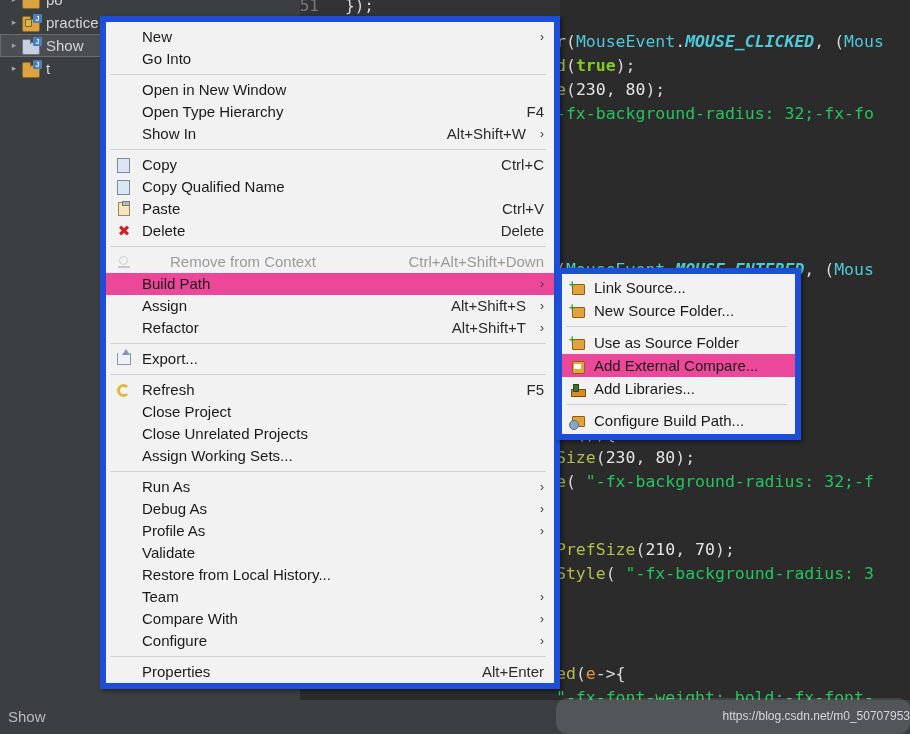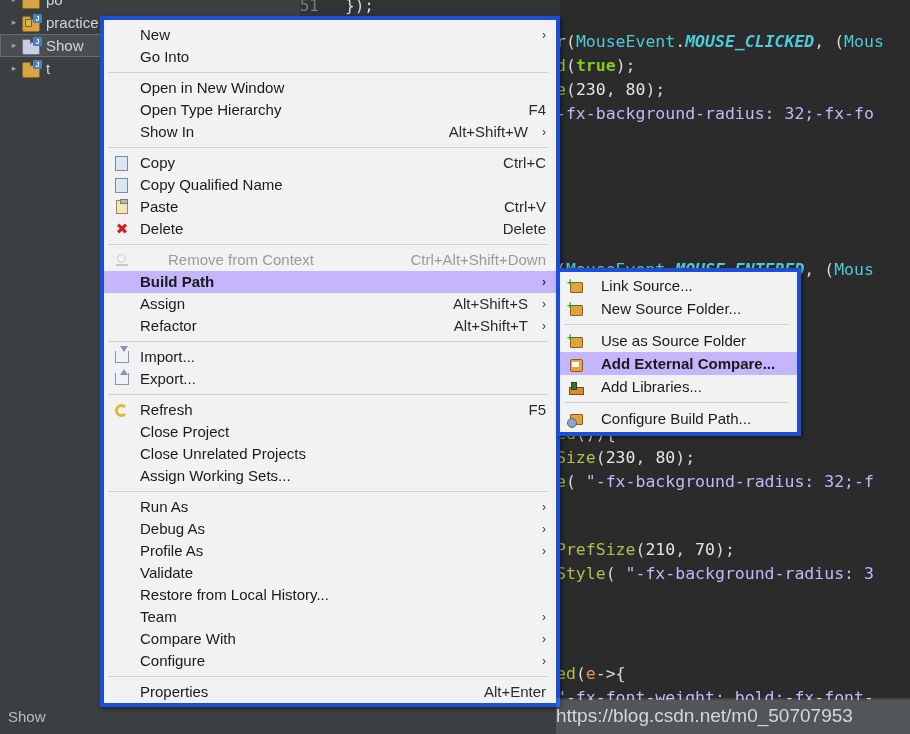--- a/index.html
+++ b/index.html
@@ -22,21 +22,21 @@
     font-family: "DejaVu Sans Mono", monospace;
     font-size: 16.5px;
     line-height: 24px;
     color: #a9b7c6;
     white-space: pre;
     overflow: hidden;
   }
   .code-line { height: 24px; }
   .tok-type    { color: #4ec9d8; }
   .tok-static  { color: #4ec9d8; font-style: italic; font-weight: bold; }
-  .tok-str     { color: #c4b5fd; }
+  .tok-str     { color: #22c55e; }
   .tok-num     { color: #e5e5e5; }
   .tok-bool    { color: #84cc16; font-weight: bold; }
   .tok-meth    { color: #b5bd4b; }
   .tok-plain   { color: #d8d8d8; }
   .tok-var     { color: #e8924a; }
 
   
   .gutter-top {
     position: absolute; left: 270px; top: 0; width: 290px; height: 30px;
     background: #313335;
@@ -110,38 +110,38 @@
   .status-bar {
     position: absolute; left: 0; top: 700px; width: 300px; height: 34px;
     background: #3c3f41; color: #bbbbbb;
     font-size: 15px; line-height: 34px; padding-left: 8px;
   }
 
   
   .menu {
     position: absolute;
     background: #f2f2f2;
-    border: 4px solid #1d4ed8;
+    border: 6px solid #1d4ed8;
     box-shadow: 2px 2px 4px rgba(0,0,0,.45);
     font-size: 15px;
     color: #1a1a1a;
     padding: 2px 0;
   }
   #main-menu { left: 100px; top: 16px; width: 460px; padding-top: 4px; padding-bottom: 0; }
   #sub-menu  { left: 556px; top: 268px; width: 245px; }
 
   .mi {
     position: relative;
     height: 22px; line-height: 22px;
     display: flex; align-items: center;
     padding-left: 36px; padding-right: 10px;
     white-space: nowrap;
   }
-  #sub-menu .mi { padding-left: 41px; height: 23px; line-height: 23px; }
-  .mi.highlight { background: #c4b5fd; font-weight: bold; }
+  #sub-menu .mi { padding-left: 32px; height: 23px; line-height: 23px; }
+  .mi.highlight { background: #ec4899; }
   .mi.disabled .mi-label,
   .mi.disabled .mi-accel { color: #9a9a9a; margin-left: 28px; }
   .mi-label { flex: 1 1 auto; }
   .mi-accel { color: #2b2b2b; margin-left: 24px; }
   .mi-arrow {
     margin-left: 8px; width: 10px; text-align: right;
     color: #3a3a3a; font-size: 12px;
   }
   .sep { height: 1px; background: #d0d0d0; margin: 4px 8px 4px 4px; }
 
@@ -233,23 +233,24 @@
     content:""; position:absolute; left:-1px; top:6px; width:8px; height:8px;
     background:#8fa7c4; border:1px solid #4e6party; border:1px solid #4e6a8c;
     border-radius:50%;
   }
 
   
   .watermark {
     position: absolute; left: 556px; top: 698px;
     width: 354px; height: 36px;
     background: rgba(255,255,255,.12);
-    color: #d6d6d6; font-size: 19px;
-    line-height: 36px; text-align: left;
+    color: #d6d6d6; font-size: 12px;
+    line-height: 36px; text-align: right;
     font-family: "Liberation Sans", sans-serif;
+    border-radius: 12px;
   }
   .editor-hscroll {
     position: absolute; left: 300px; top: 700px; right: 0; height: 34px;
     background: #3c3f41;
   }
 </style>
 </head>
 <body>
 
 <div id="root">
@@ -368,26 +369,20 @@
         <span class="mi-arrow">›</span>
       </div>
       <div class="mi">
         <span class="mi-label">Refactor</span>
         <span class="mi-accel">Alt+Shift+T</span>
         <span class="mi-arrow">›</span>
       </div>
       <div class="sep"></div>
       <div class="mi">
         <span class="mi-ico">
-          <span class="ic-import"></span>
-        </span>
-        <span class="mi-label">Import...</span>
-      </div>
-      <div class="mi">
-        <span class="mi-ico">
           <span class="ic-export"></span>
         </span>
         <span class="mi-label">Export...</span>
       </div>
       <div class="sep"></div>
       <div class="mi">
         <span class="mi-ico">
           <span class="ic-refresh"></span>
         </span>
         <span class="mi-label">Refresh</span>

